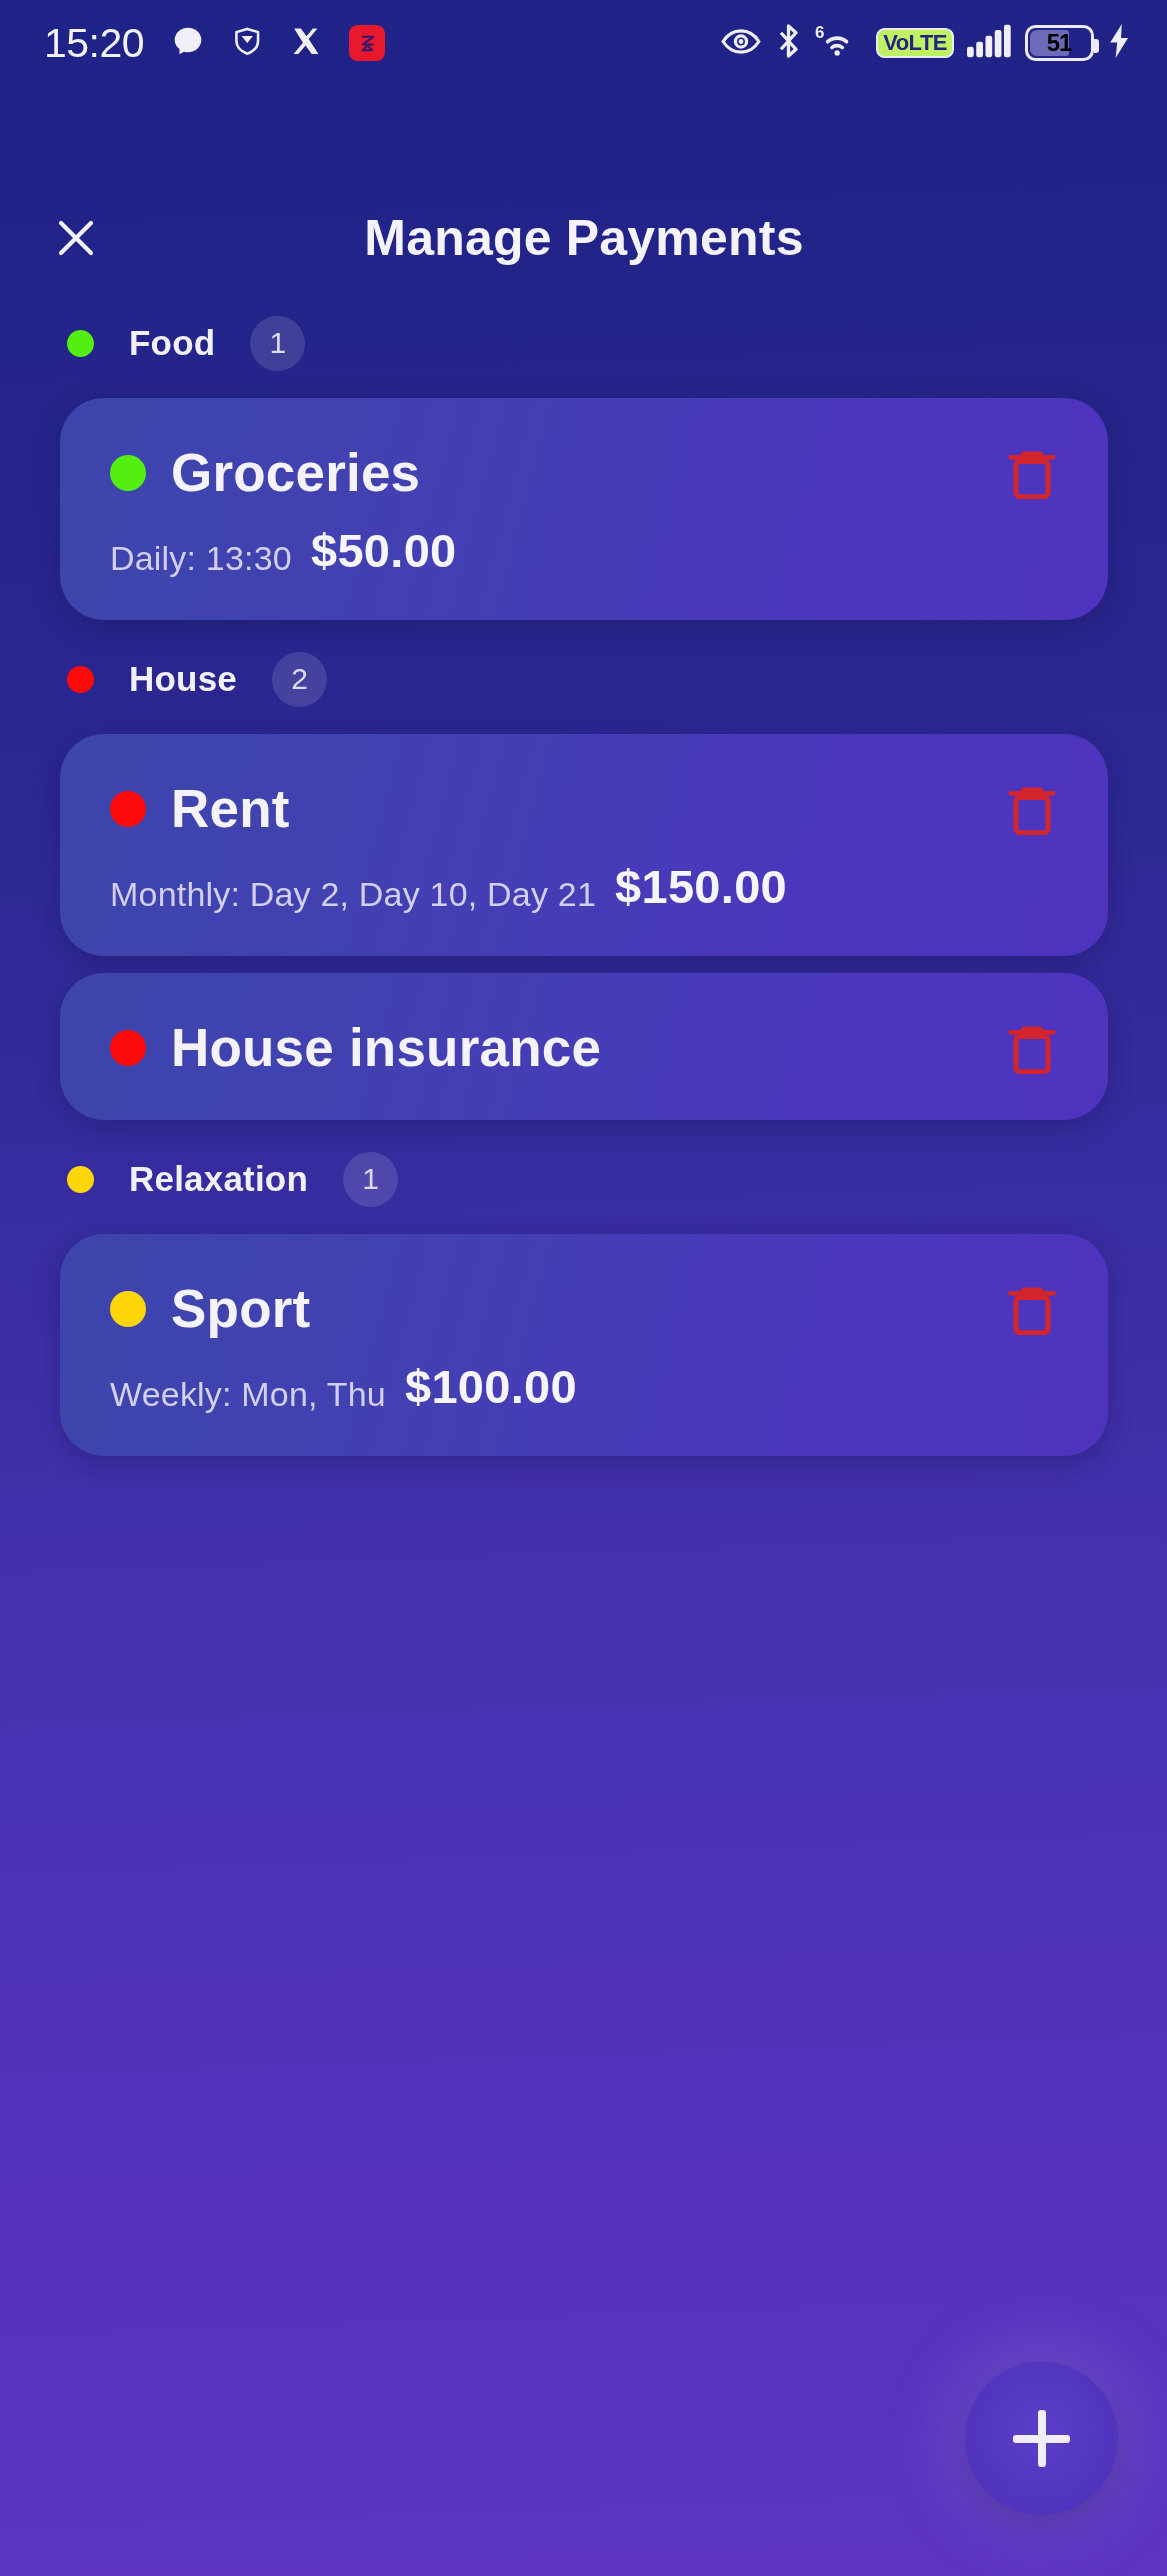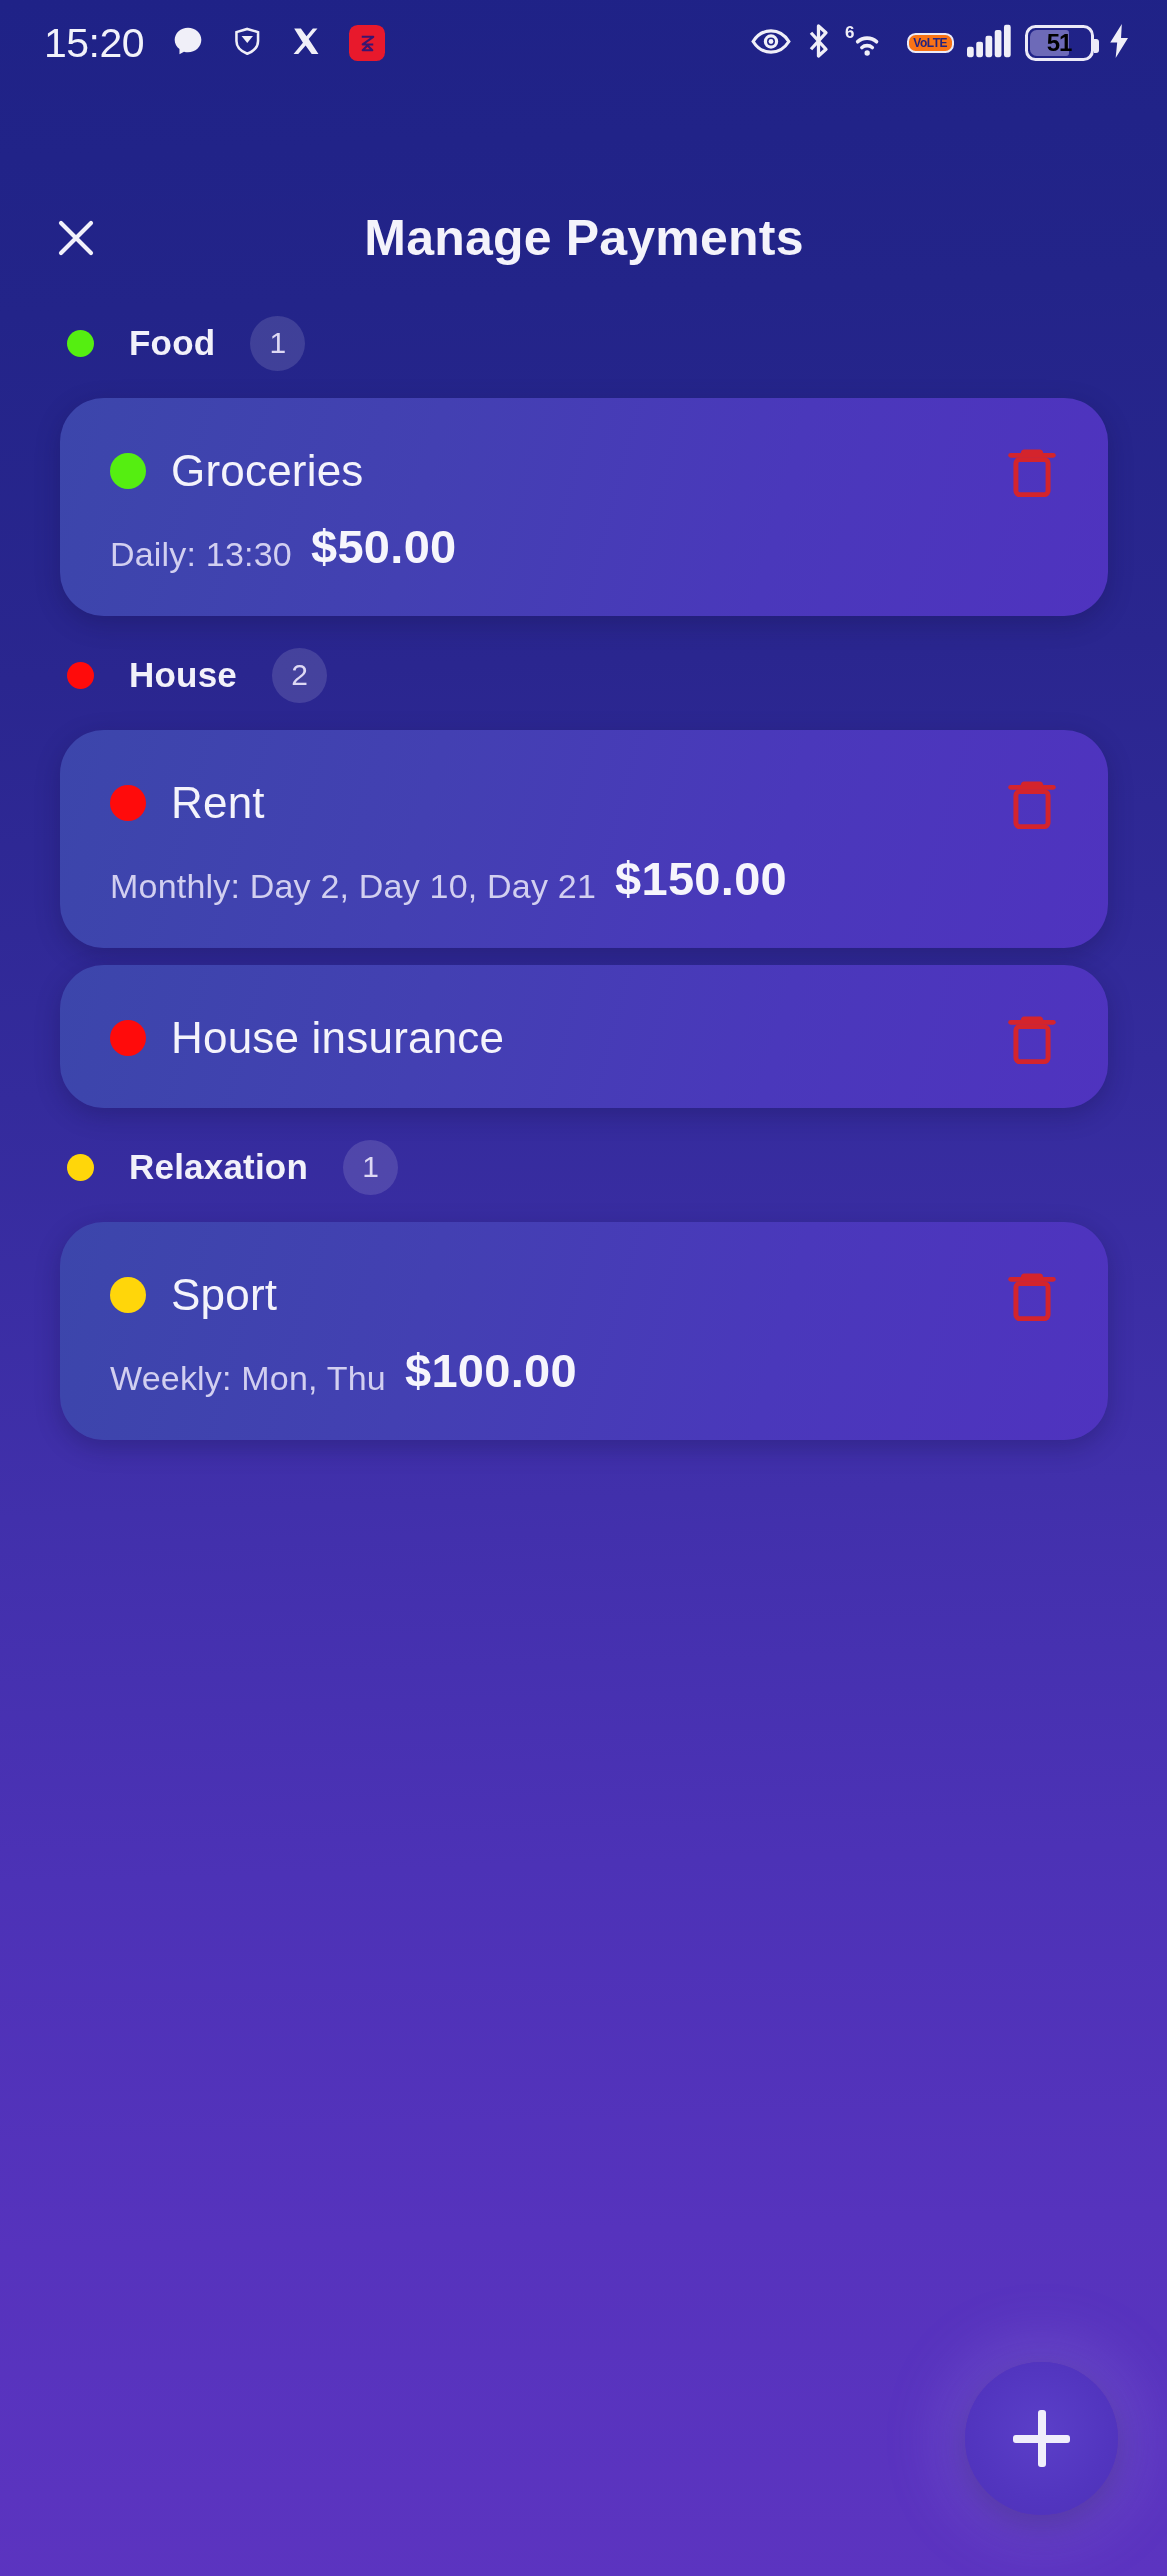--- a/index.html
+++ b/index.html
@@ -24,23 +24,23 @@
     display:flex; align-items:center; justify-content:space-between;
     padding:0 36px 0 44px;
   }
   .sb-left{ display:flex; align-items:center; gap:28px; }
   .sb-clock{ font-size:41px; font-weight:500; letter-spacing:-0.5px; color:#f2f2fa; }
   .sb-right{ display:flex; align-items:center; gap:13.4px; }
   .ic{ display:block; }
 
   .volte{
     border:2.9px solid #eceaf8; border-radius:8.6px;
-    font-size:12px; font-weight:700; letter-spacing:-0.5px;
+    font-size:22px; font-weight:700; letter-spacing:-0.5px;
     padding:1.9px 4.8px 2.9px; color:#eceaf8; line-height:1;
-    background:#f97316; color:#24237f;
+    background:#bef264; color:#24237f;
   }
   .batt{
     position:relative; width:69px; height:36px;
     border:3.3px solid #eceaf8; border-radius:10.5px;
     display:flex; align-items:center; justify-content:center;
   }
   .batt::after{
     content:""; position:absolute; right:-8.6px; top:11.4px;
     width:4.8px; height:13.4px; background:#eceaf8; border-radius:0 2.9px 2.9px 0;
   }
@@ -91,21 +91,21 @@
     position:relative;
     margin:17px 60px 0 60px;
     border-radius:44px;
     background:linear-gradient(105deg,#3c46ab 0%,#4340b2 35%,#4a38bb 68%,#4f33bf 100%);
     box-shadow:0 7.6px 25px rgba(20,15,70,0.30);
     padding:44px 50px 42px 50px;
   }
   .card-top{ display:flex; align-items:center; justify-content:space-between; }
   .card-title-wrap{ display:flex; align-items:center; gap:25px; }
   .card-dot{ width:36px; height:36px; border-radius:50%; flex:none; }
-  .card-title{ font-size:44px; font-weight:400; color:#f4f3fb; letter-spacing:0.2px; }
+  .card-title{ font-size:53px; font-weight:700; color:#f4f3fb; letter-spacing:0.2px; }
 
   .trash{ width:52px; height:57px; cursor:pointer; flex:none; }
 
   .card-bottom{
     display:flex; align-items:flex-end; justify-content:flex-start;
     margin-top:20px; gap:19px;
   }
   .schedule{ font-size:34px; font-weight:400; color:#d2cff0; letter-spacing:0.2px; }
   .amount{ font-size:47px; font-weight:700; color:#f6f5fc; letter-spacing:0.3px; white-space:nowrap; }
 

